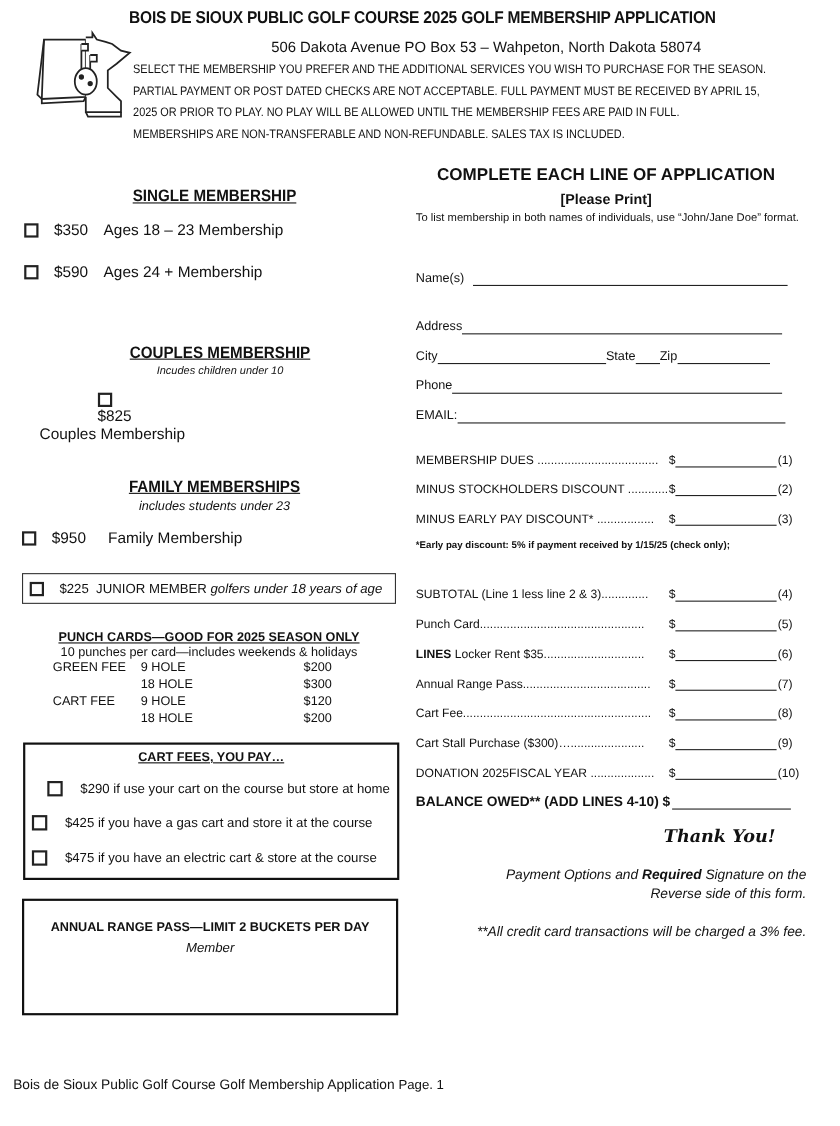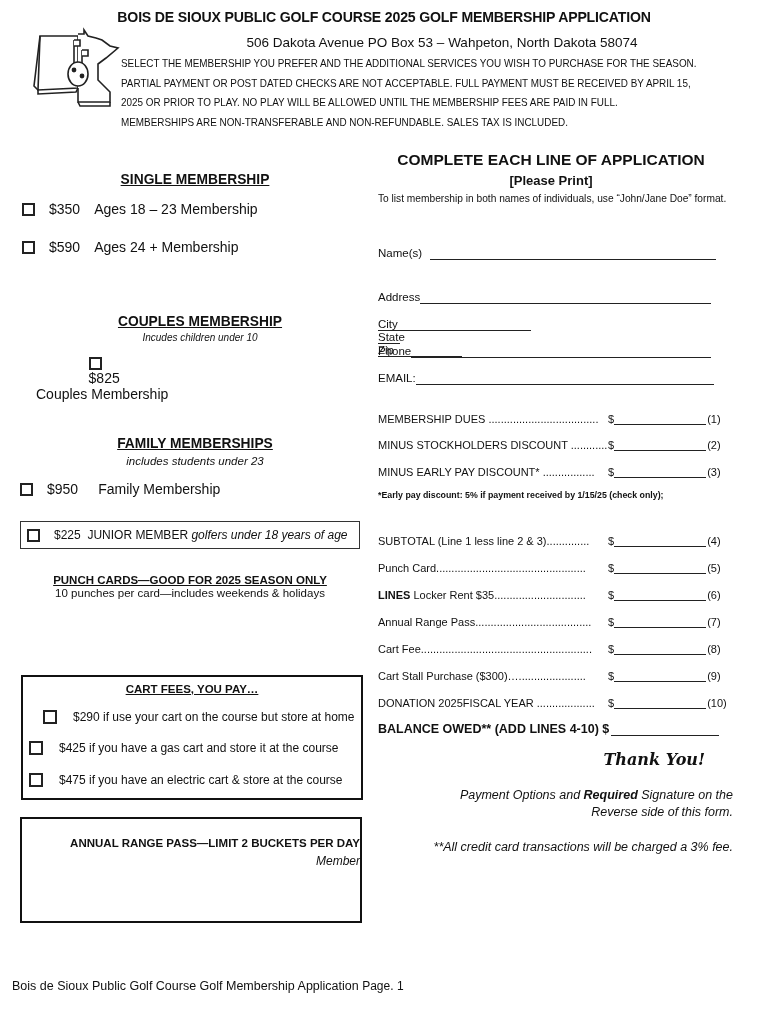--- a/index.html
+++ b/index.html
@@ -35,21 +35,21 @@
   #punch td { padding: 0; height: 15.5px; }
   #punch td.c1 { width: 80px; }
   #punch td.c2 { width: 148px; }
 
   #cart-box { left: 21px; top: 675px; width: 342px; height: 125px; border: 2.5px solid #111; box-sizing: border-box; font-size: 12px; }
   #cart-box .head { text-align: center; font-weight: bold; text-decoration: underline; margin-top: 6px; font-size: 11.5px; }
   #cart-box .row { position: absolute; left: 6px; display: flex; align-items: center; }
   #cart-box .row .chk { width: 14px; height: 14px; }
   #cart-box .row .t { margin-left: 16px; }
 
-  #range-box { left: 20px; top: 817px; width: 342px; height: 106px; border: 2.5px solid #111; box-sizing: border-box; font-size: 12px; text-align: right; }
+  #range-box { left: 20px; top: 817px; width: 342px; height: 106px; border: 2.5px solid #111; box-sizing: border-box; font-size: 12px; text-align: center; }
   #range-box .head { font-weight: bold; margin-top: 18px; font-size: 11.5px; }
   #range-box .mem { font-style: italic; margin-top: 5px; }
   #range-box .prices { font-style: italic; margin-top: 12px; word-spacing: 1px; }
   #range-box .prices span { margin: 0 6px; }
 
   
   #r-title { left: 370px; width: 362px; top: 151px; text-align: center; font-weight: bold; font-size: 15.5px; }
   #r-print { left: 370px; width: 362px; top: 173px; text-align: center; font-weight: bold; font-size: 13px; }
   #r-note { left: 378px; top: 192px; width: 350px; font-size: 10.2px; line-height: 13px; }
 
@@ -138,20 +138,44 @@
   <span class="txt">
     <span>$225</span>&nbsp;
     <span>JUNIOR MEMBER</span>
     <i>golfers under 18 years of age</i>
   </span>
 </div>
 
 <div class="abs" id="punch">
   <div class="head">PUNCH CARDS—GOOD FOR 2025 SEASON ONLY</div>
   <div class="sub">10 punches per card—includes weekends &amp; holidays</div>
+  <table>
+    <tbody>
+        <tr>
+      <td class="c1">GREEN FEE</td>
+      <td class="c2">9 HOLE</td>
+      <td>$200</td>
+    </tr>
+    <tr>
+      <td class="c1"></td>
+      <td class="c2">18 HOLE</td>
+      <td>$300</td>
+    </tr>
+    <tr>
+      <td class="c1">CART FEE</td>
+      <td class="c2">9 HOLE</td>
+      <td>$120</td>
+    </tr>
+    <tr>
+      <td class="c1"></td>
+      <td class="c2">18 HOLE</td>
+      <td>$200</td>
+    </tr>
+  </tbody>
+    </table>
 </div>
 
 <div class="abs" id="cart-box">
   <div class="head">CART FEES, YOU PAY…</div>
   <div class="row" style="top:33px;padding-left:14px;">
     <span class="chk"></span>
     <span class="t">$290 if use your cart on the course but store at home</span>
   </div>
   <div class="row" style="top:64px;">
     <span class="chk"></span>
@@ -173,21 +197,21 @@
 <div class="abs" id="r-note">To list membership in both names of individuals, use “John/Jane Doe” format.</div>
 
 <div class="field" style="top:247px;">
   <span>Name(s)</span>
   <span class="ln" style="width:286px; margin-left:8px;"></span>
 </div>
 <div class="field" style="top:291px;">
   <span>Address</span>
   <span class="ln" style="width:291px;"></span>
 </div>
-<div class="field" style="top:318px;flex-direction:column;">
+<div class="field" style="top:318px;">
   <span>City</span>
   <span class="ln" style="width:153px;"></span>
   <span>State</span>
   <span class="ln" style="width:22px;"></span>
   <span>Zip</span>
   <span class="ln" style="width:84px;"></span>
 </div>
 <div class="field" style="top:345px;">
   <span>Phone</span>
   <span class="ln" style="width:300px;"></span>

